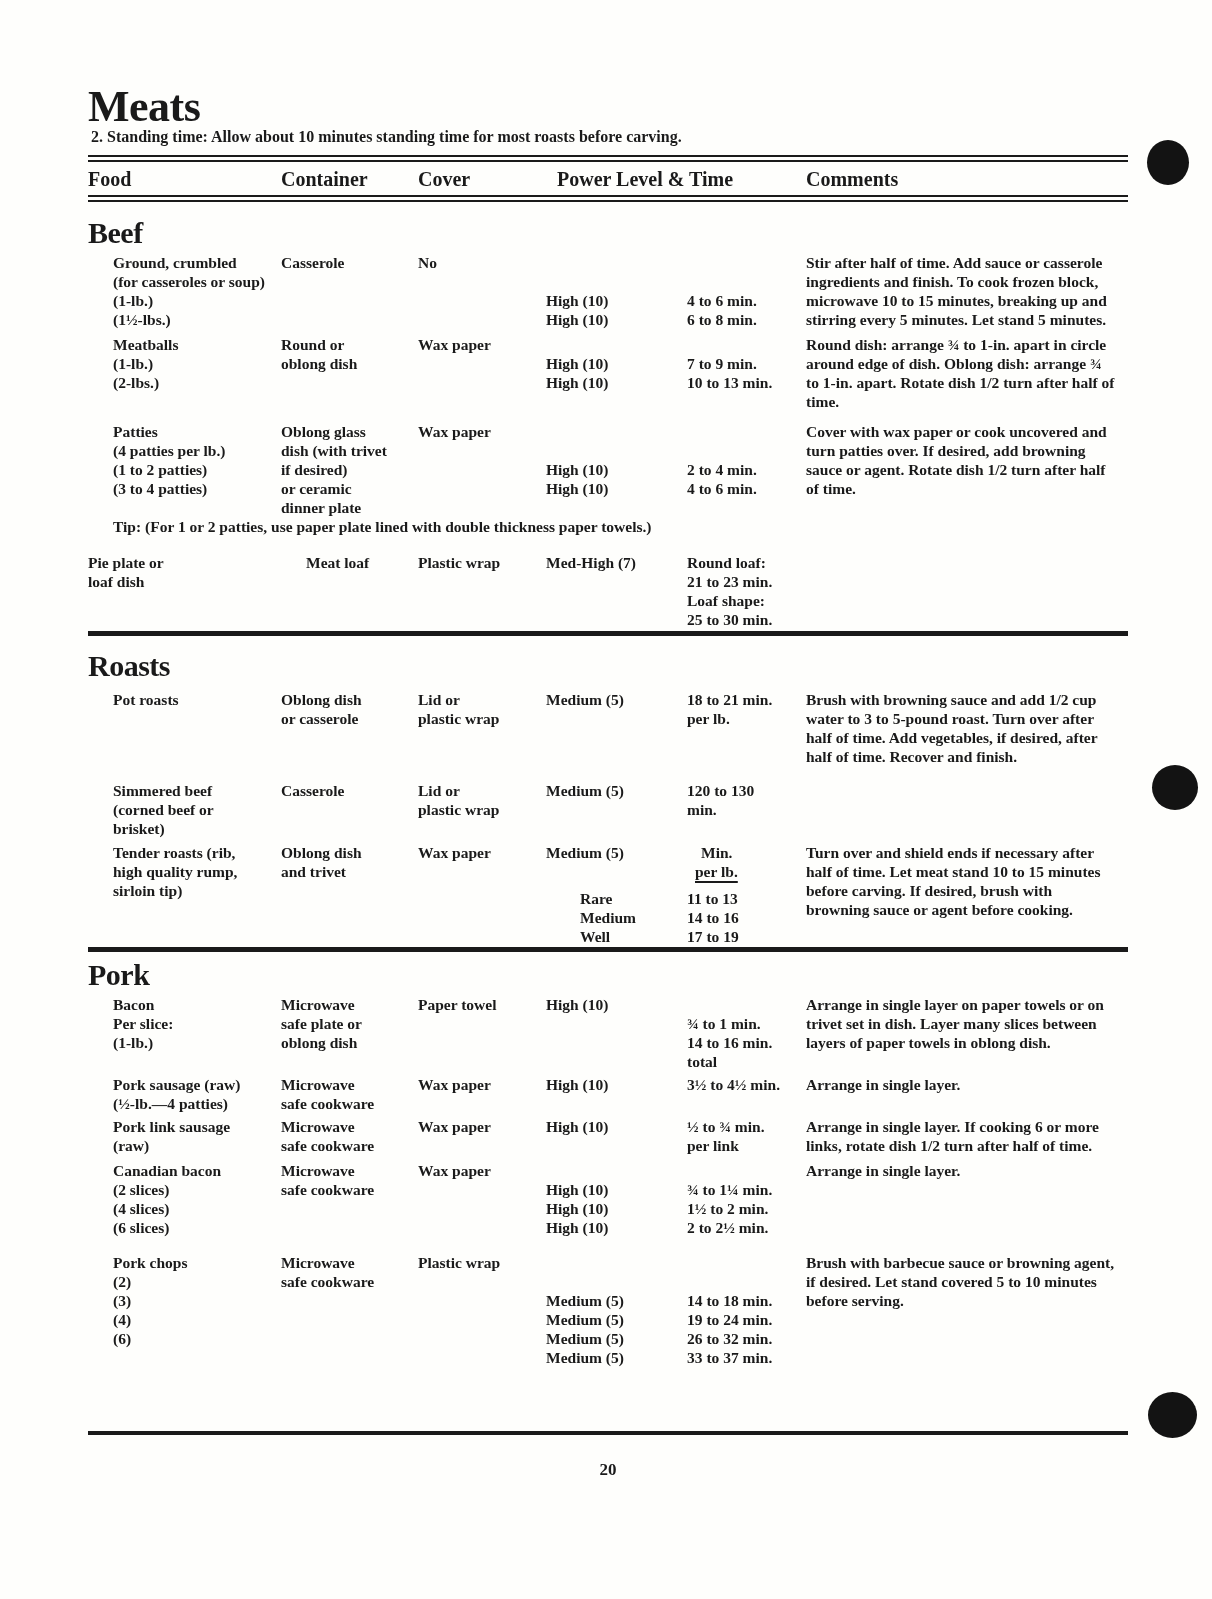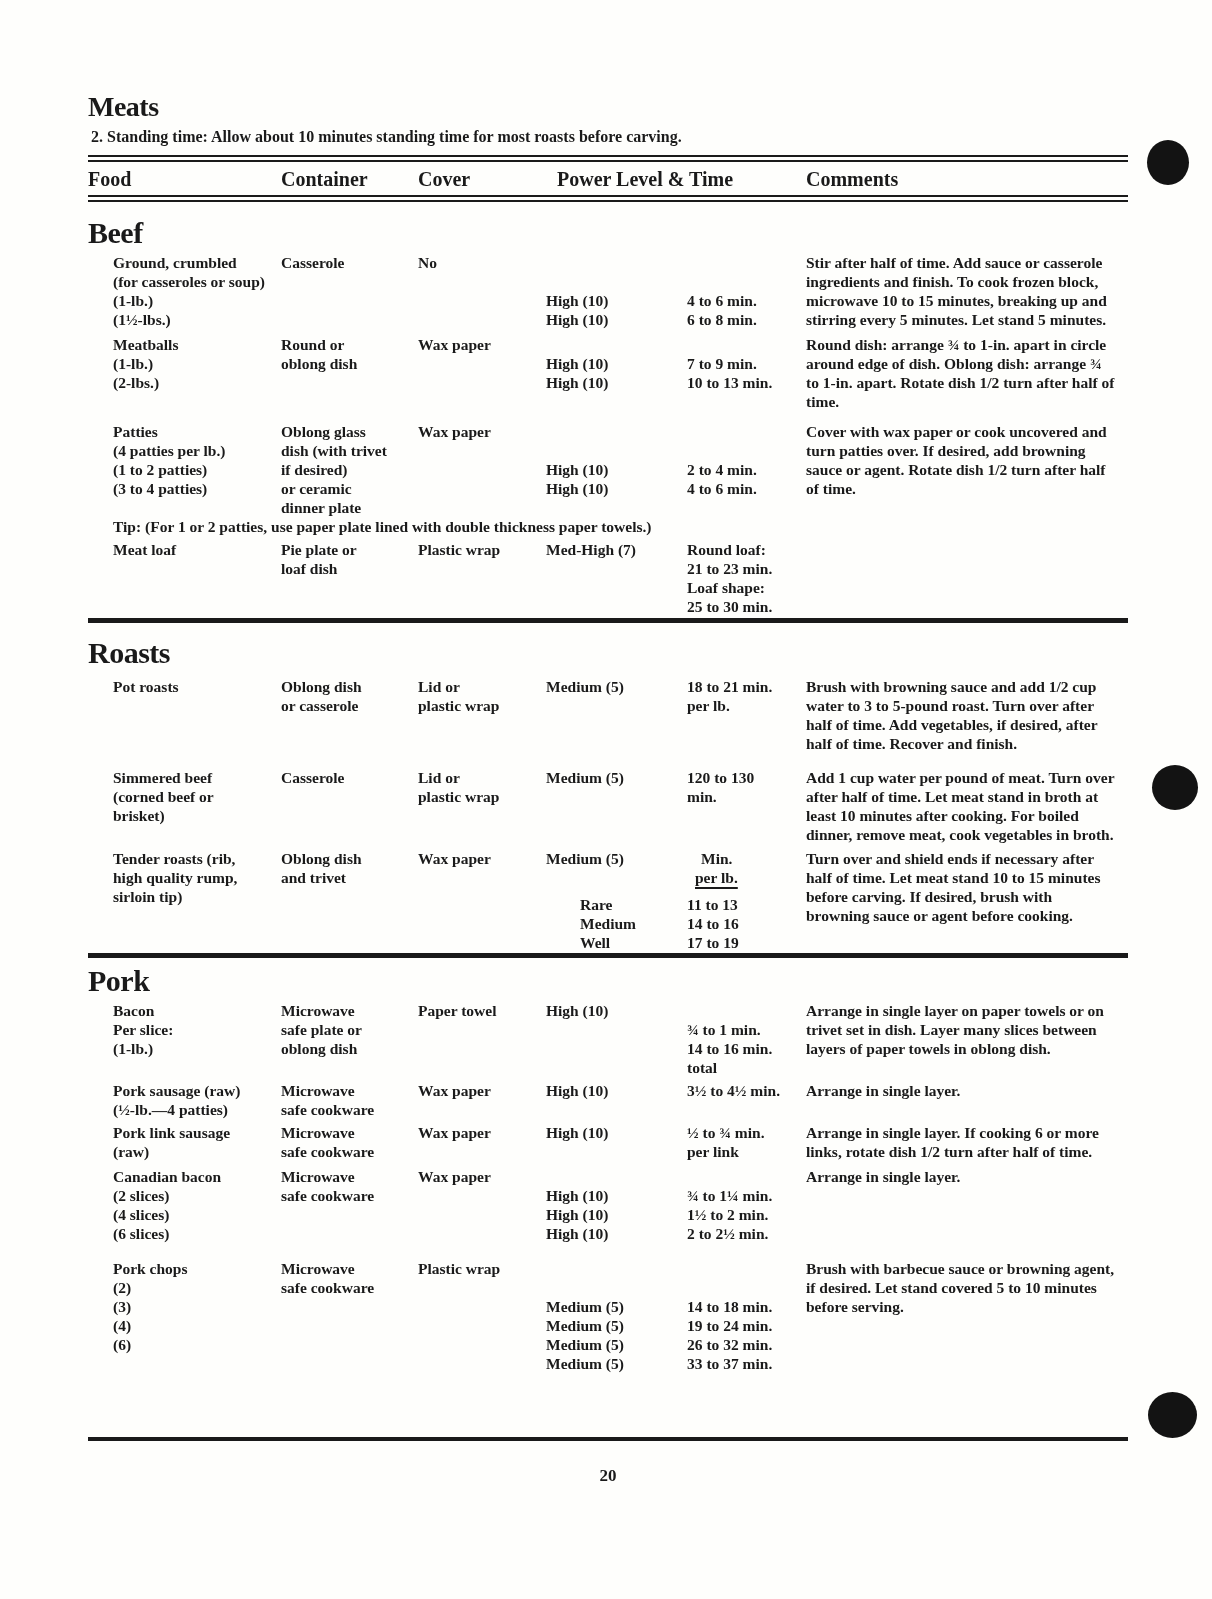--- a/index.html
+++ b/index.html
@@ -10,21 +10,21 @@
     background:#fefefc;
     color:#1a1a1a;
     font-family:"Liberation Serif","DejaVu Serif",serif;
     font-weight:700;
     box-sizing:border-box;
     padding-left:88px;padding-right:84px;
     overflow:hidden;
   }
   h1{
     margin:88px 0 0 0;
-    font-size:28px;line-height:38px;
+    font-size:44px;line-height:38px;
     letter-spacing:-0.5px;
   }
   .note{
     margin:0 0 0 3px;
     font-size:16px;line-height:21px;
   }
   .note.first{margin-top:20px;}
   .rule{height:5px;background:#1a1a1a;border:0;}
   .rule.dbl{
     height:7px;background:transparent;
@@ -62,21 +62,21 @@
   .ln.minhdr{padding-left:14px;}
   .ln.perlb{
     padding-left:8px;
     text-decoration:underline;
     text-decoration-thickness:2px;
     text-underline-offset:4px;
   }
   #sec-0 .r0{margin-bottom:6px;}
   #sec-0 .r1{margin-bottom:11px;}
   #sec-0 .r2{margin-bottom:0;}
-  #sec-0 .tip{margin:0 0 4px 0;}
+  #sec-0 .tip{margin:0 0 17px 0;}
   #sec-1 .r0{margin-bottom:15px;}
   #sec-1 .r1{margin-bottom:5px;}
   #sec-2 .r0{margin-bottom:4px;}
   #sec-2 .r1{margin-bottom:4px;}
   #sec-2 .r2{margin-bottom:6px;}
   #sec-2 .r3{margin-bottom:16px;}
   .tip{font-size:15.5px;line-height:19px;padding-left:25px;}
   .pageno{
     margin-top:24px;
     text-align:center;
@@ -192,26 +192,26 @@
           <div class="cell time">
             <div class="ln"></div>
             <div class="ln"></div>
             <div class="ln">2 to 4 min.</div>
             <div class="ln">4 to 6 min.</div>
           </div>
           <div class="cell comments">Cover with wax paper or cook uncovered and turn patties over. If desired, add browning sauce or agent. Rotate dish 1/2 turn after half of time.</div>
         </div>
         <p class="tip"><strong>Tip:</strong><span> (For 1 or 2 patties, use paper plate lined with double thickness paper towels.)</span></p>
         <div class="grid row r4">
-          <div class="cell food">
-            <div class="ln">Meat loaf</div>
-          </div>
           <div class="cell container">
             <div class="ln">Pie plate or</div>
             <div class="ln">loaf dish</div>
+          </div>
+          <div class="cell food">
+            <div class="ln">Meat loaf</div>
           </div>
           <div class="cell cover">
             <div class="ln">Plastic wrap</div>
           </div>
           <div class="cell power">
             <div class="ln">Med-High (7)</div>
           </div>
           <div class="cell time">
             <div class="ln">Round loaf:</div>
             <div class="ln">21 to 23 min.</div>
@@ -261,21 +261,20 @@
             <div class="ln">Lid or</div>
             <div class="ln">plastic wrap</div>
           </div>
           <div class="cell power">
             <div class="ln">Medium (5)</div>
           </div>
           <div class="cell time">
             <div class="ln">120 to 130</div>
             <div class="ln">min.</div>
           </div>
-          <div class="cell comments">Add 1 cup water per pound of meat. Turn over after half of time. Let meat stand in broth at least 10 minutes after cooking. For boiled dinner, remove meat, cook vegetables in broth.</div>
         </div>
         <div class="grid row r2">
           <div class="cell food">
             <div class="ln">Tender roasts (rib,</div>
             <div class="ln">high quality rump,</div>
             <div class="ln">sirloin tip)</div>
           </div>
           <div class="cell container">
             <div class="ln">Oblong dish</div>
             <div class="ln">and trivet</div>

